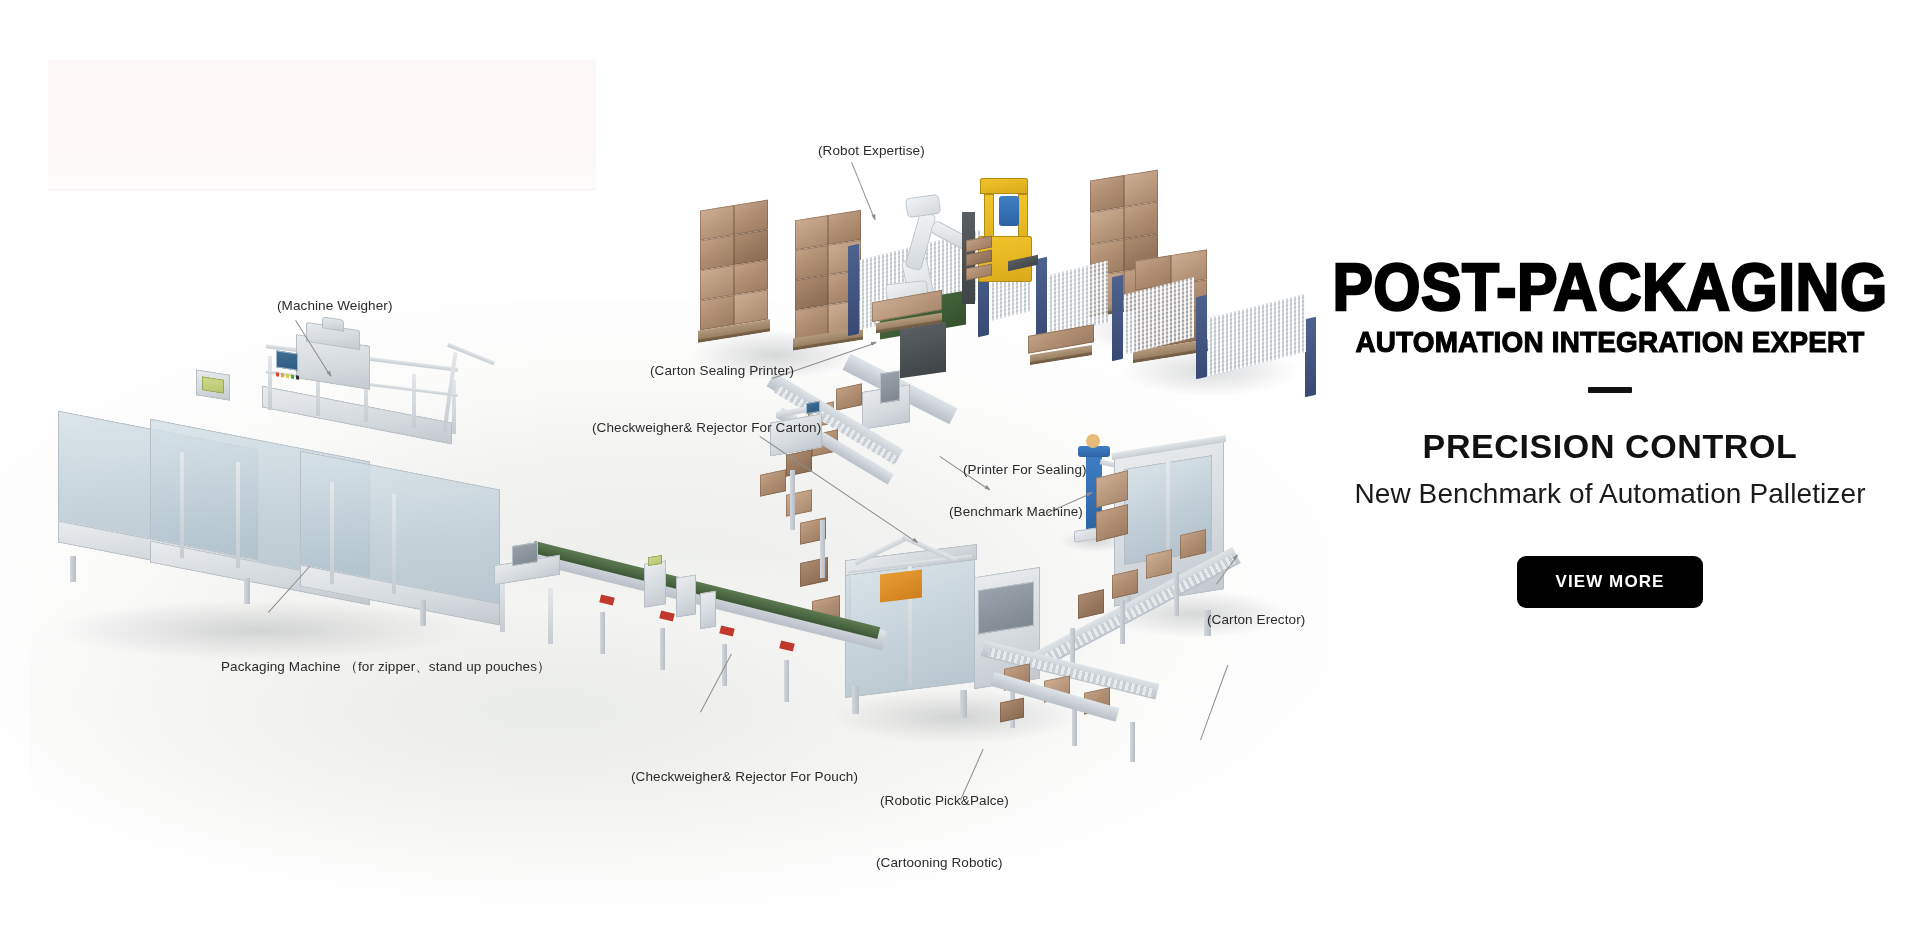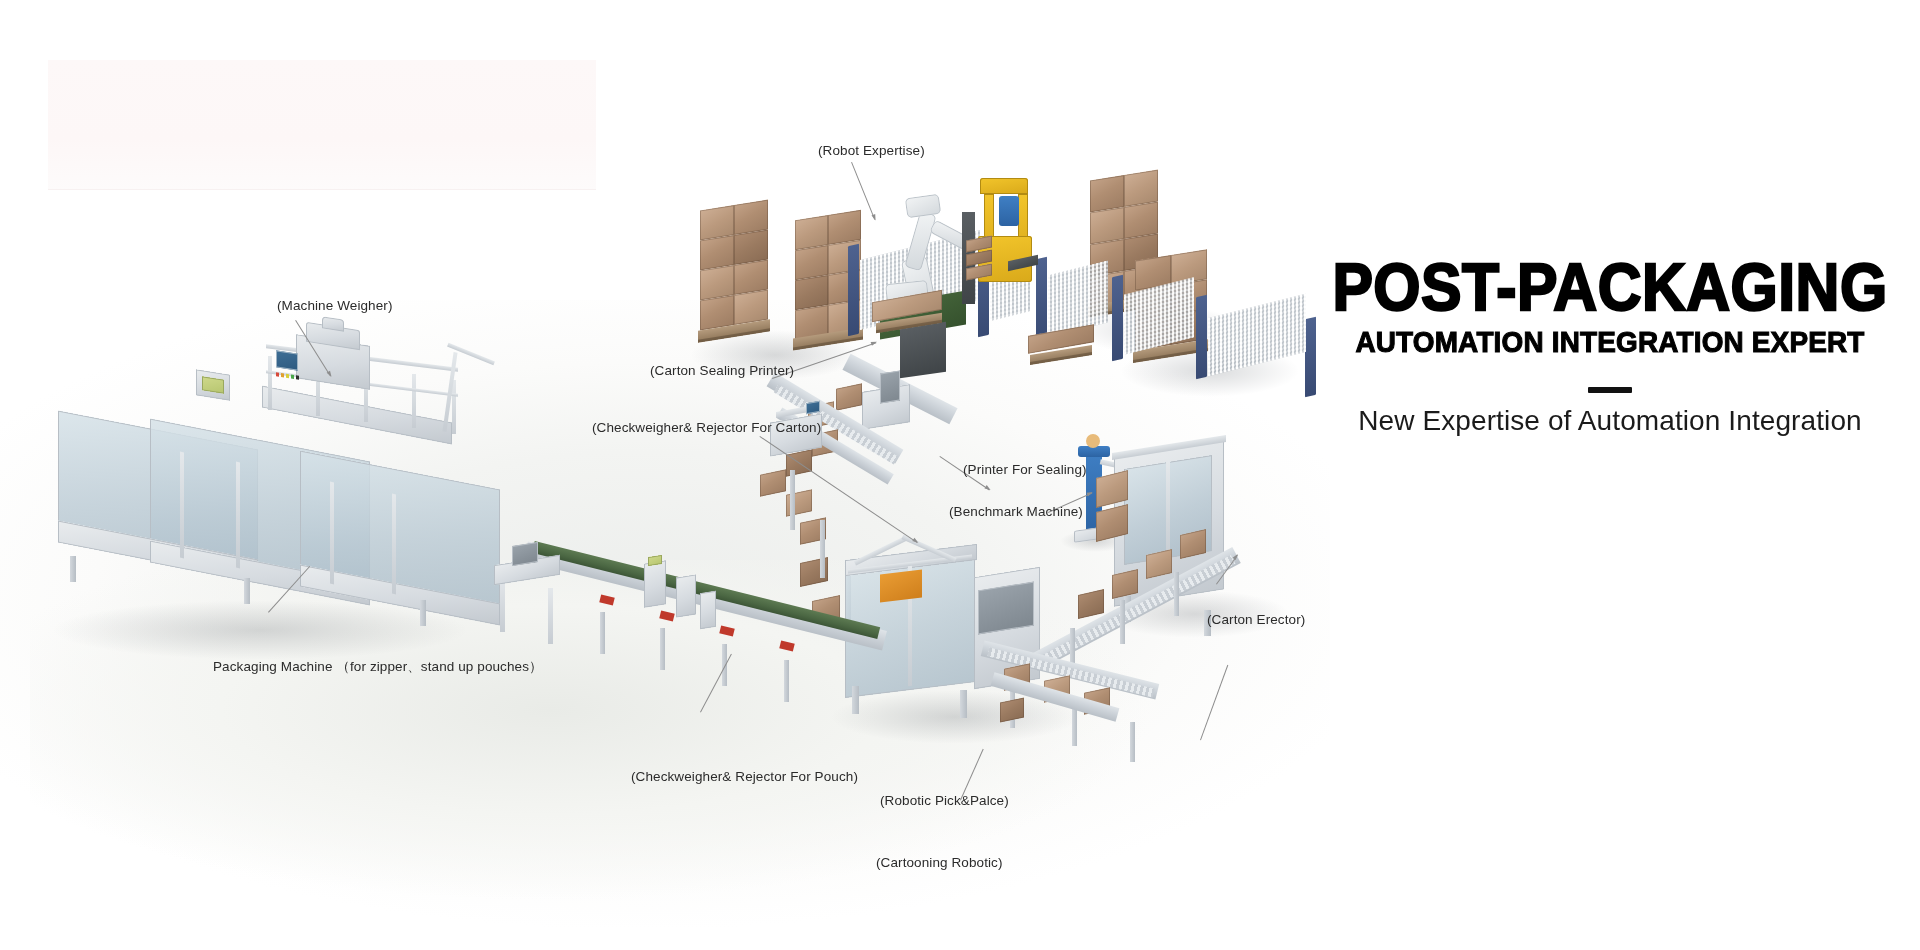--- a/index.html
+++ b/index.html
@@ -386,29 +386,31 @@
   <div class="lead noarrow" style="left:1200px;top:740px;width:80px;transform:rotate(-70deg);"></div>
   <div class="lead noarrow" style="left:960px;top:800px;width:56px;transform:rotate(-66deg);"></div>
 
   <div class="callout" style="left:818px;top:143px;">(Robot Expertise)</div>
   <div class="callout" style="left:277px;top:298px;">(Machine Weigher)</div>
   <div class="callout" style="left:650px;top:363px;">(Carton Sealing Printer)</div>
   <div class="callout" style="left:592px;top:420px;">(Checkweigher&amp; Rejector For Carton)</div>
   <div class="callout" style="left:963px;top:462px;">(Printer For Sealing)</div>
   <div class="callout" style="left:949px;top:504px;">(Benchmark Machine)</div>
   <div class="callout" style="left:1207px;top:612px;">(Carton Erector)</div>
-  <div class="callout" style="left:213px;top:658px;">Packaging Machine （for zipper、stand up pouches）</div>
+  <div class="callout" style="left:221px;top:658px;">Packaging Machine （for zipper、stand up pouches）</div>
   <div class="callout" style="left:631px;top:769px;">(Checkweigher&amp; Rejector For Pouch)</div>
   <div class="callout" style="left:880px;top:793px;">(Robotic Pick&amp;Palce)</div>
   <div class="callout" style="left:876px;top:855px;">(Cartooning Robotic)</div>
 
   <div class="headline-panel">
     <div class="rule"></div>
   </div>
 
   <div class="promo">
     <div class="promo-title">POST-PACKAGING</div>
     <div class="promo-sub">AUTOMATION INTEGRATION EXPERT</div>
     <div class="promo-divider"></div>
-    <div class="promo-h3">New Expertise of Automation Integration</div>
+    <div class="promo-h2">PRECISION CONTROL</div>
+    <div class="promo-h3">New Benchmark of Automation Palletizer</div>
+    <button class="view-more">VIEW MORE</button>
   </div>
 
 </div>
 
 </body></html>

